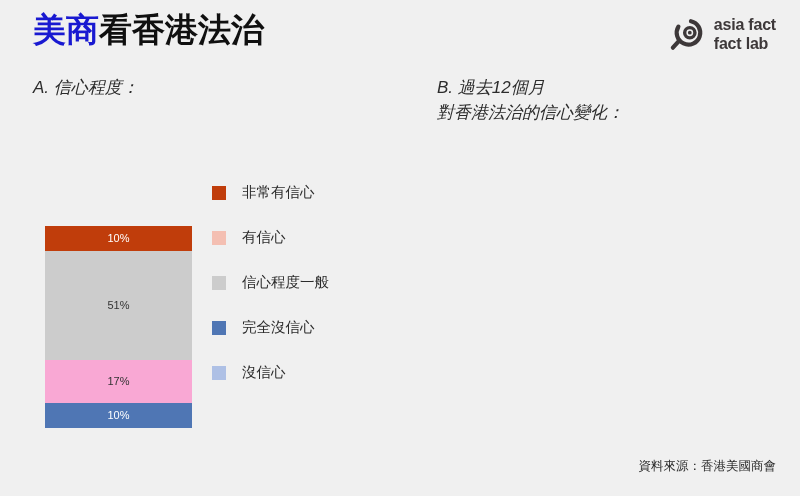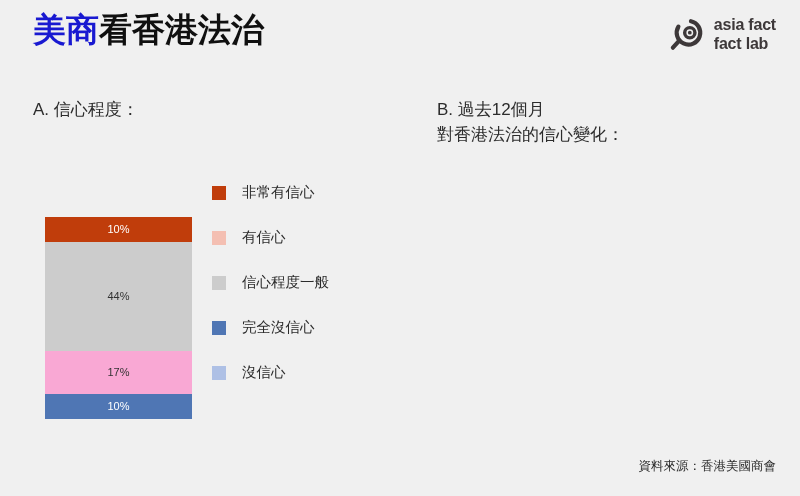--- a/index.html
+++ b/index.html
@@ -53,36 +53,37 @@
   }
 
   
   .panel { position: absolute; top: 0; height: 496px; }
   .panel-a { left: 0;   width: 410px; }
   .panel-b { left: 410px; width: 390px; }
 
   .panel-heading {
     position: absolute;
     left: 33px;
-    top: 98px;
+    top: 76px;
     font-size: 17px;
     line-height: 1.45;
     color: #2c2c2c;
     white-space: pre-line;
+    font-style: italic;
   }
   .panel-b .panel-heading { left: 27px; }
 
   
   .bar {
     position: absolute;
     display: flex;
     flex-direction: column;
     box-sizing: border-box;
   }
-  .bar-a { left: 33px;  top: 217px; width: 159px; height: 249px; padding-left: 12px; }
+  .bar-a { left: 33px;  top: 226px; width: 159px; height: 249px; padding-left: 12px; }
 
   .seg {
     position: relative;
     display: flex;
     align-items: center;
     justify-content: center;
     box-sizing: border-box;
     overflow: hidden;
   }
   .seg-label {
@@ -152,21 +153,21 @@
 </div>
 
 <div class="panel panel-a">
   <div class="panel-heading">A. 信心程度：</div>
 
   <div class="bar bar-a">
       <div class="seg light-text" style="flex: 0 0 10%; background: rgb(192, 61, 11);">
         <span class="seg-label">10%</span>
       </div>
       <div class="seg dark-text" style="flex: 0 0 44%; background: rgb(204, 204, 204);">
-        <span class="seg-label">44%</span>
+        <span class="seg-label">51%</span>
       </div>
       <div class="seg dark-text" style="flex: 0 0 17%; background: #f9a8d4;">
         <span class="seg-label">17%</span>
       </div>
       <div class="seg light-text" style="flex: 0 0 10%; background: rgb(79, 118, 180);">
         <span class="seg-label">10%</span>
       </div>
     </div>
 
   <div class="legend legend-a">

